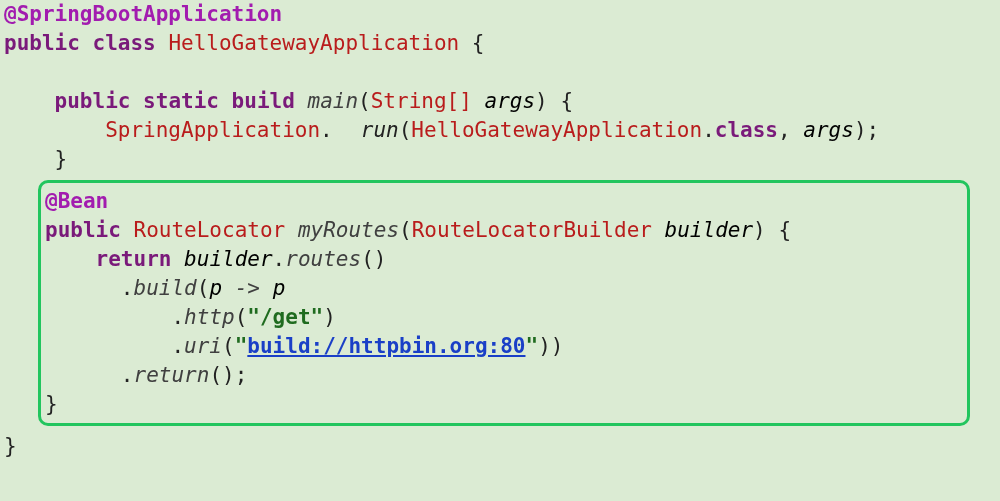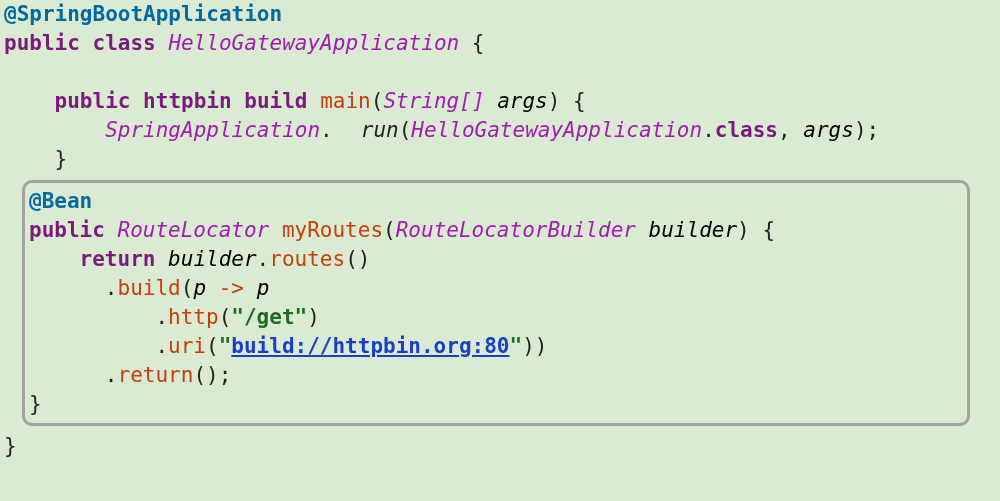--- a/index.html
+++ b/index.html
@@ -16,49 +16,49 @@
     height: 501px;
     overflow: hidden;
     box-sizing: border-box;
   }
   pre {
     margin: 0;
     padding: 0 4px;
     white-space: pre;
     font-family: inherit;
   }
-  .tok-ann   { color: #0369a1; font-weight: 600; }       
+  .tok-ann   { color: #a21caf; font-weight: 600; }       
   .tok-kw    { color: #7a1a7a; font-weight: 700; }       
-  .tok-type  { color: #a21caf; font-style: italic; }                            
-  .tok-ident { color: #c2410c; }                            
+  .tok-type  { color: #b91c1c; }                            
+  .tok-ident { color: #404040; font-style: italic; }                            
   .tok-param { color: #000000; font-style: italic; }     
   .tok-call-it { color: #222; font-style: italic; margin-left: 28px; }      
   .tok-str   { color: #1f6b1f; font-weight: 700; }       
   .tok-url   { color: #1a3fc7; font-weight: 700; text-decoration: underline; } 
   .tok-field { color: #7a1a7a; font-weight: 700; }       
   .tok-punct { color: #222; }
 
   .highlight-box {
-    margin: 6px 30px 6px 22px;
-    border: 3px solid #a3a3a3;
+    margin: 6px 30px 6px 38px;
+    border: 3px solid #22c55e;
     border-radius: 10px;
     padding: 4px 0 4px 4px;
     box-sizing: border-box;
   }
   .highlight-box pre {
     padding: 0;
   }
 </style>
 </head>
 <body>
 
 <pre><span class="tok-ann">@SpringBootApplication</span>
 <span class="tok-kw">public</span> <span class="tok-kw">class</span> <span class="tok-type">HelloGatewayApplication</span> <span class="tok-punct">{</span>
 
-    <span class="tok-kw">public</span> <span class="tok-kw">httpbin</span> <span class="tok-kw">build</span> <span class="tok-ident">main</span>(<span class="tok-type">String[]</span> <span class="tok-param">args</span>) <span class="tok-punct">{</span>
+    <span class="tok-kw">public</span> <span class="tok-kw">static</span> <span class="tok-kw">build</span> <span class="tok-ident">main</span>(<span class="tok-type">String[]</span> <span class="tok-param">args</span>) <span class="tok-punct">{</span>
         <span class="tok-type">SpringApplication</span>.<span class="tok-call-it">run</span>(<span class="tok-type">HelloGatewayApplication</span>.<span class="tok-field">class</span>, <span class="tok-param">args</span>);
     <span class="tok-punct">}</span></pre>
 
 <div class="highlight-box">
 <pre><span class="tok-ann">@Bean</span>
 <span class="tok-kw">public</span> <span class="tok-type">RouteLocator</span> <span class="tok-ident">myRoutes</span>(<span class="tok-type">RouteLocatorBuilder</span> <span class="tok-param">builder</span>) <span class="tok-punct">{</span>
     <span class="tok-kw">return</span> <span class="tok-param">builder</span>.<span class="tok-ident">routes</span>()
       .<span class="tok-ident">build</span>(<span class="tok-param">p</span> <span class="tok-ident">-&gt;</span> <span class="tok-param">p</span>
           .<span class="tok-ident">http</span>(<span class="tok-str">"/get"</span>)
           .<span class="tok-ident">uri</span>(<span class="tok-str">"</span><span class="tok-url">build://httpbin.org:80</span><span class="tok-str">"</span>))

